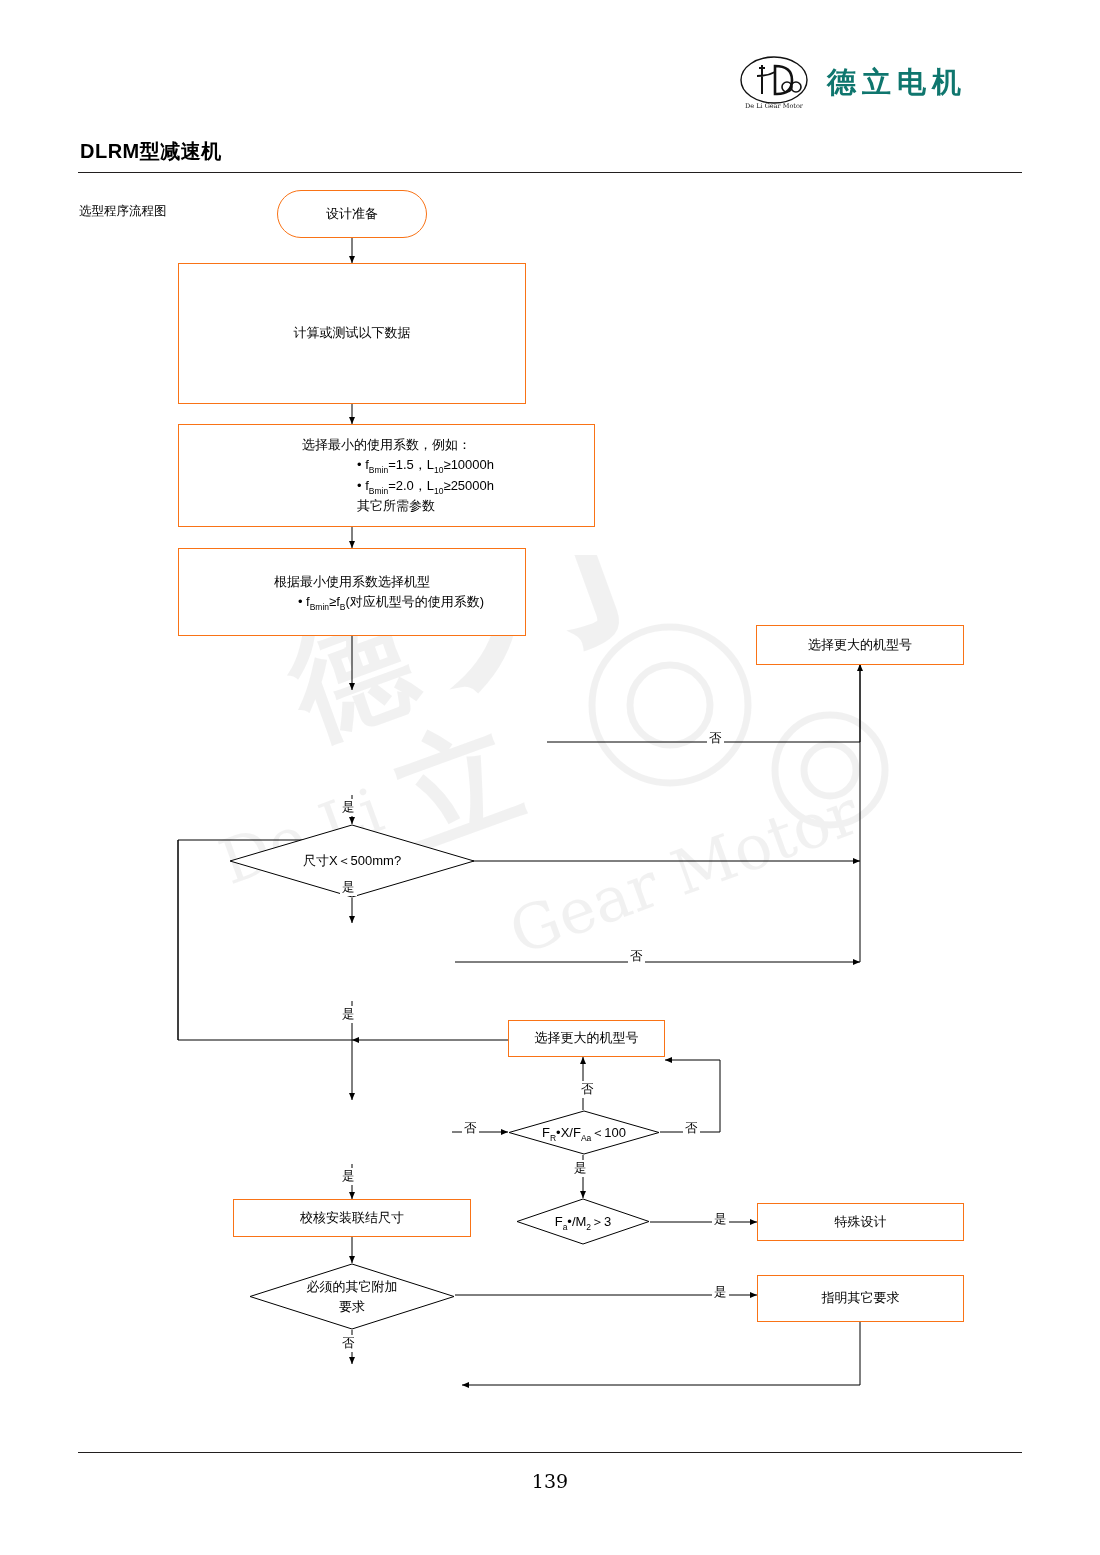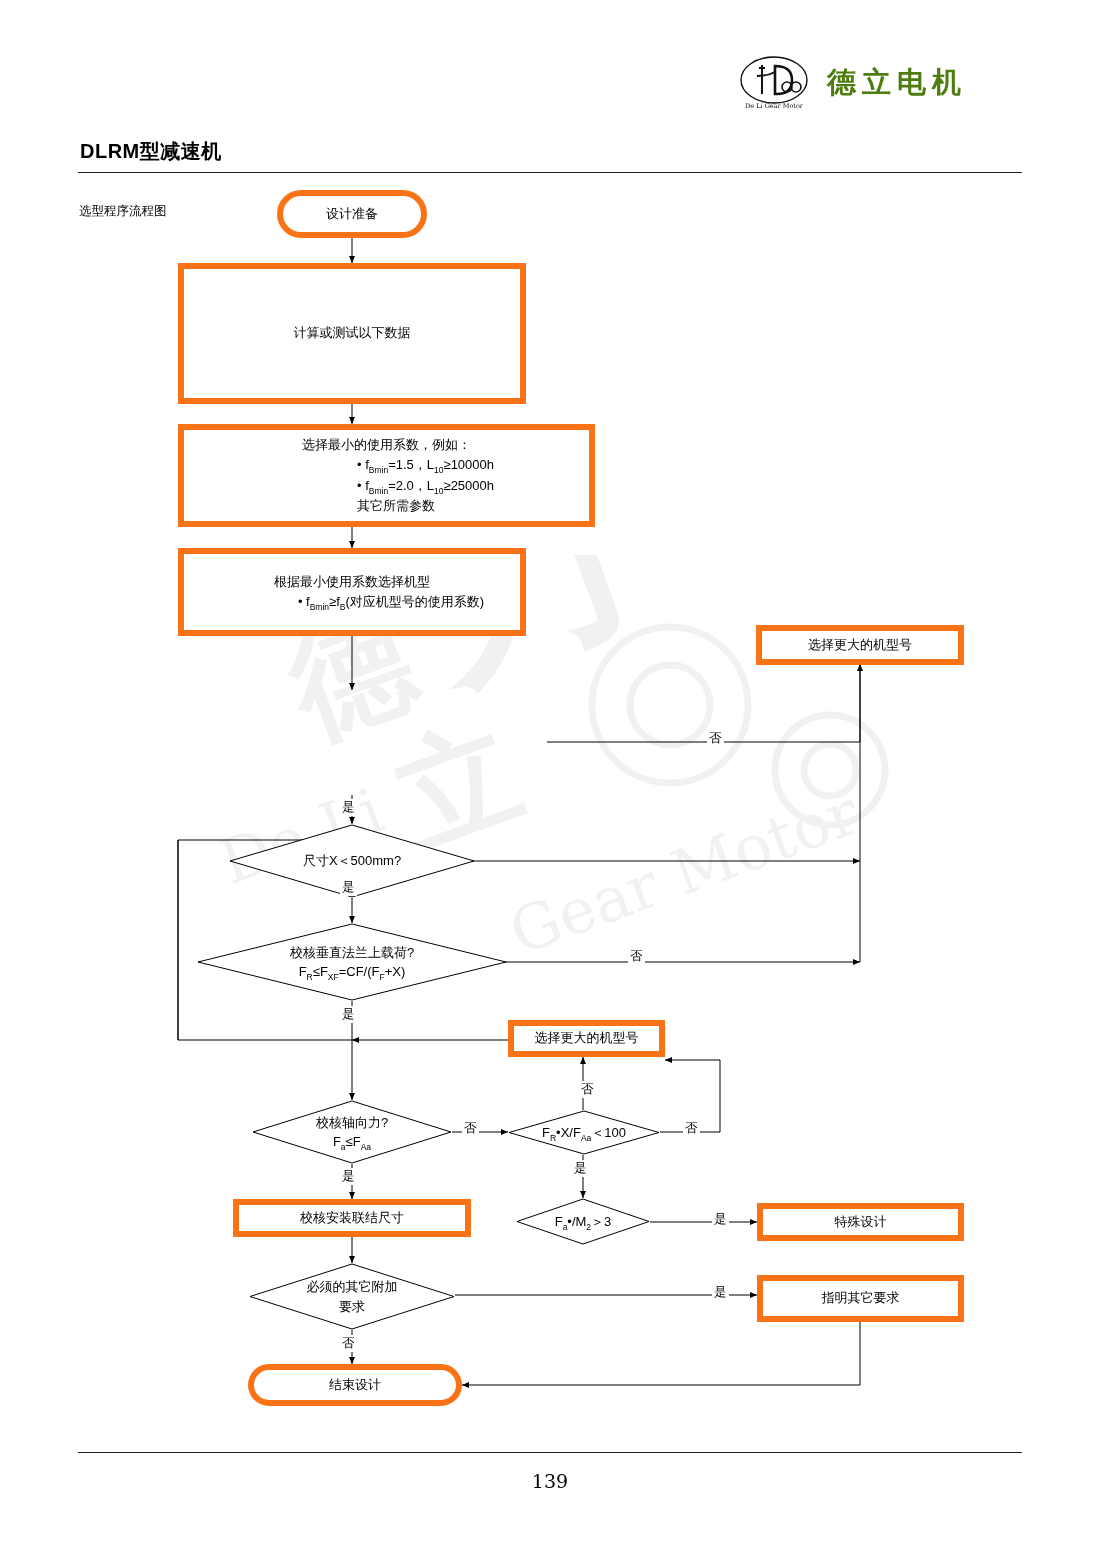--- a/index.html
+++ b/index.html
@@ -17,21 +17,21 @@
   .brand{
     position:absolute;left:735px;top:52px;width:290px;height:62px;
     display:flex;align-items:center;gap:14px;
   }
   .brand-logo{
     width:78px;height:58px;position:relative;
   }
   .brand-logo svg{display:block}
   .brand-name{
     font-family:"DejaVu Serif","Liberation Serif",serif;
-    font-weight:bold;font-size:29px;letter-spacing:6px;color:#4d7c0f;
+    font-weight:bold;font-size:29px;letter-spacing:6px;color:#0f766e;
     white-space:nowrap;
   }
   .rule{
     position:absolute;left:78px;right:78px;height:1px;background:#221f1f;
   }
   .rule-top{top:172px;}
   .rule-bottom{top:1452px;}
   .doc-title{
     position:absolute;left:80px;top:138px;
     font-size:20px;font-weight:bold;letter-spacing:.5px;
@@ -47,21 +47,21 @@
   
   .watermark{
     position:absolute;left:190px;top:555px;width:740px;height:420px;
     opacity:.13;pointer-events:none;
   }
 
   
   .fc{position:absolute;left:0;top:0;width:1100px;height:1555px;}
   .node{
     position:absolute;box-sizing:border-box;
-    border:6px solid #f97316;background:#fff;
+    border:1px solid #f97316;background:#fff;
     display:flex;flex-direction:column;justify-content:center;
     font-size:13px;line-height:1.55;
   }
   .node.center{align-items:center;text-align:center;}
   .node.left{align-items:center;text-align:left;}
   .node.left .lines{padding-left:78px;}
   .stadium{border-radius:28px;}
   .lines{white-space:pre-line;}
   .ttl{text-align:center;width:100%;}
 
@@ -209,37 +209,25 @@
     </div>
 
 
     <div class="diamond" style="left:229px;top:824px;width:246px;height:74px;">
       <svg class="shape" viewBox="0 0 246 74" preserveAspectRatio="none">
           <polygon points="123,1 245,37 123,73 1,37" fill="#fff" stroke="#000" stroke-width="1" vector-effect="non-scaling-stroke"></polygon>
         </svg>
       <div class="txt">尺寸X＜500mm?</div>
     </div>
 
-    <div class="diamond" style="left:197px;top:923px;width:310px;height:78px;">
-      <svg class="shape" viewBox="0 0 310 78" preserveAspectRatio="none">
-          <polygon points="155,1 309,39 155,77 1,39" fill="#fff" stroke="#000" stroke-width="1" vector-effect="non-scaling-stroke"></polygon>
-        </svg>
-      <div class="txt">校核垂直法兰上载荷?<br>F<sub>R</sub>≤F<sub>XF</sub>=CF/(F<sub>F</sub>+X)</div>
-    </div>
 
     <div class="node center" style="left:508px;top:1020px;width:157px;height:37px;">
       <div class="lines">选择更大的机型号</div>
     </div>
 
-    <div class="diamond" style="left:252px;top:1100px;width:200px;height:64px;">
-      <svg class="shape" viewBox="0 0 200 64" preserveAspectRatio="none">
-          <polygon points="100,1 199,32 100,63 1,32" fill="#fff" stroke="#000" stroke-width="1" vector-effect="non-scaling-stroke"></polygon>
-        </svg>
-      <div class="txt">校核轴向力?<br>F<sub>a</sub>≤F<sub>Aa</sub></div>
-    </div>
 
     <div class="diamond" style="left:508px;top:1110px;width:152px;height:45px;">
       <svg class="shape" viewBox="0 0 152 45" preserveAspectRatio="none">
           <polygon points="76,1 151,22.5 76,44 1,22.5" fill="#fff" stroke="#000" stroke-width="1" vector-effect="non-scaling-stroke"></polygon>
         </svg>
       <div class="txt">F<sub>R</sub>•X/F<sub>Aa</sub>＜100</div>
     </div>
 
     <div class="diamond" style="left:516px;top:1198px;width:134px;height:47px;">
       <svg class="shape" viewBox="0 0 134 47" preserveAspectRatio="none">
@@ -261,23 +249,20 @@
           <polygon points="103,1 205,33.5 103,66 1,33.5" fill="#fff" stroke="#000" stroke-width="1" vector-effect="non-scaling-stroke"></polygon>
         </svg>
       <div class="txt">必须的其它附加
 要求</div>
     </div>
 
     <div class="node center" style="left:757px;top:1275px;width:207px;height:47px;">
       <div class="lines">指明其它要求</div>
     </div>
 
-    <div class="node stadium center" style="left:248px;top:1364px;width:214px;height:42px;">
-      <div class="lines">结束设计</div>
-    </div>
 
     <div class="lbl" style="left:340px;top:799px;">是</div>
     <div class="lbl" style="left:707px;top:730px;">否</div>
     <div class="lbl" style="left:340px;top:879px;">是</div>
     <div class="lbl" style="left:628px;top:948px;">否</div>
     <div class="lbl" style="left:340px;top:1006px;">是</div>
     <div class="lbl" style="left:579px;top:1081px;">否</div>
     <div class="lbl" style="left:462px;top:1120px;">否</div>
     <div class="lbl" style="left:683px;top:1120px;">否</div>
     <div class="lbl" style="left:572px;top:1160px;">是</div>

